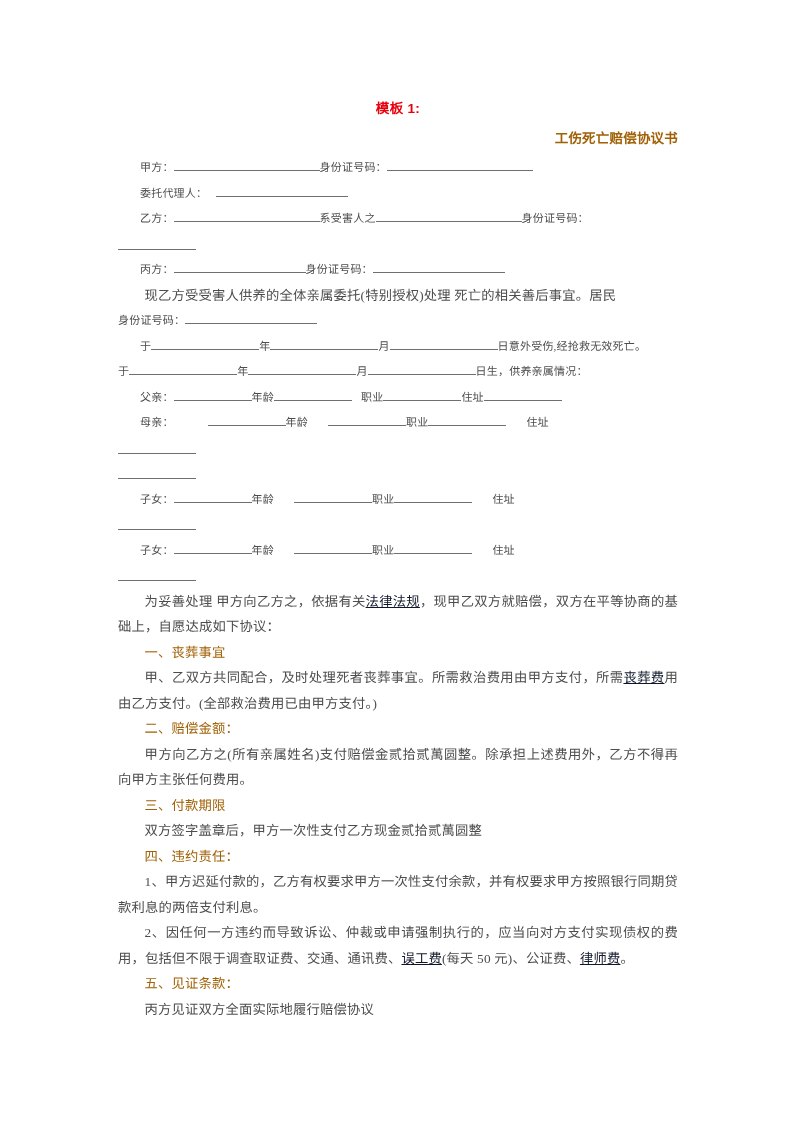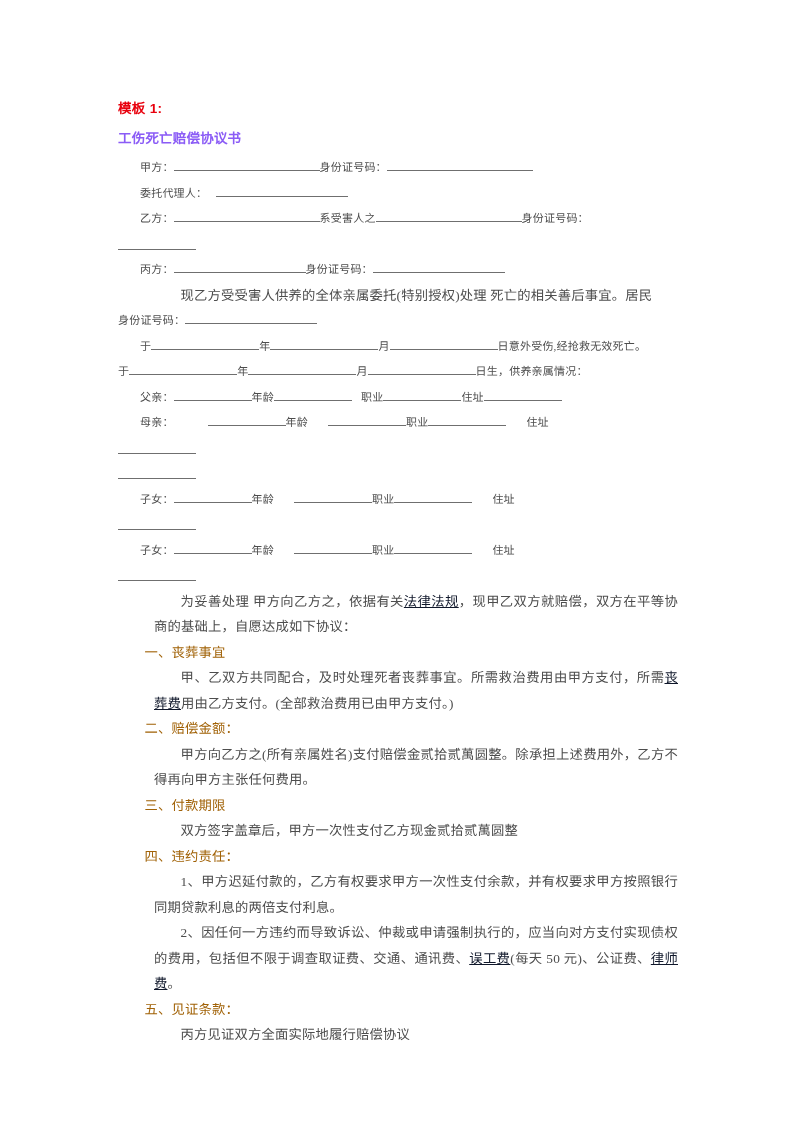--- a/index.html
+++ b/index.html
@@ -28,47 +28,47 @@
 
   
   .template-marker {
     font-family: "Liberation Sans", "DejaVu Sans", sans-serif;
     font-weight: bold;
     font-size: 13.5px;
     color: #e8000d;
     line-height: 22px;
     margin: 0 0 8px 0;
     letter-spacing: 0.3px;
+    text-align: center;
   }
 
   
   .doc-title {
-    text-align: left;
+    text-align: right;
     font-weight: bold;
     font-size: 13.5px;
-    color: #8b5cf6;
+    color: #a16207;
     line-height: 22px;
     margin: 0 0 5px 0;
     letter-spacing: 0.2px;
     font-family: "Liberation Serif", "DejaVu Serif", serif;
   }
 
   
   .para {
     font-size: 13.3px;
     line-height: 25.5px;
     color: #4d4d4d;
     margin: 0;
     text-align: justify;
     text-justify: inter-ideograph;
     letter-spacing: 0.2px;
   }
   .para.indent {
     text-indent: 2em;
-    margin-left: 36px;
   }
 
   
   .form-line {
     font-size: 11px;
     line-height: 25.5px;
     color: #4d4d4d;
     margin: 0;
     text-indent: 2em;
     letter-spacing: 0.2px;

